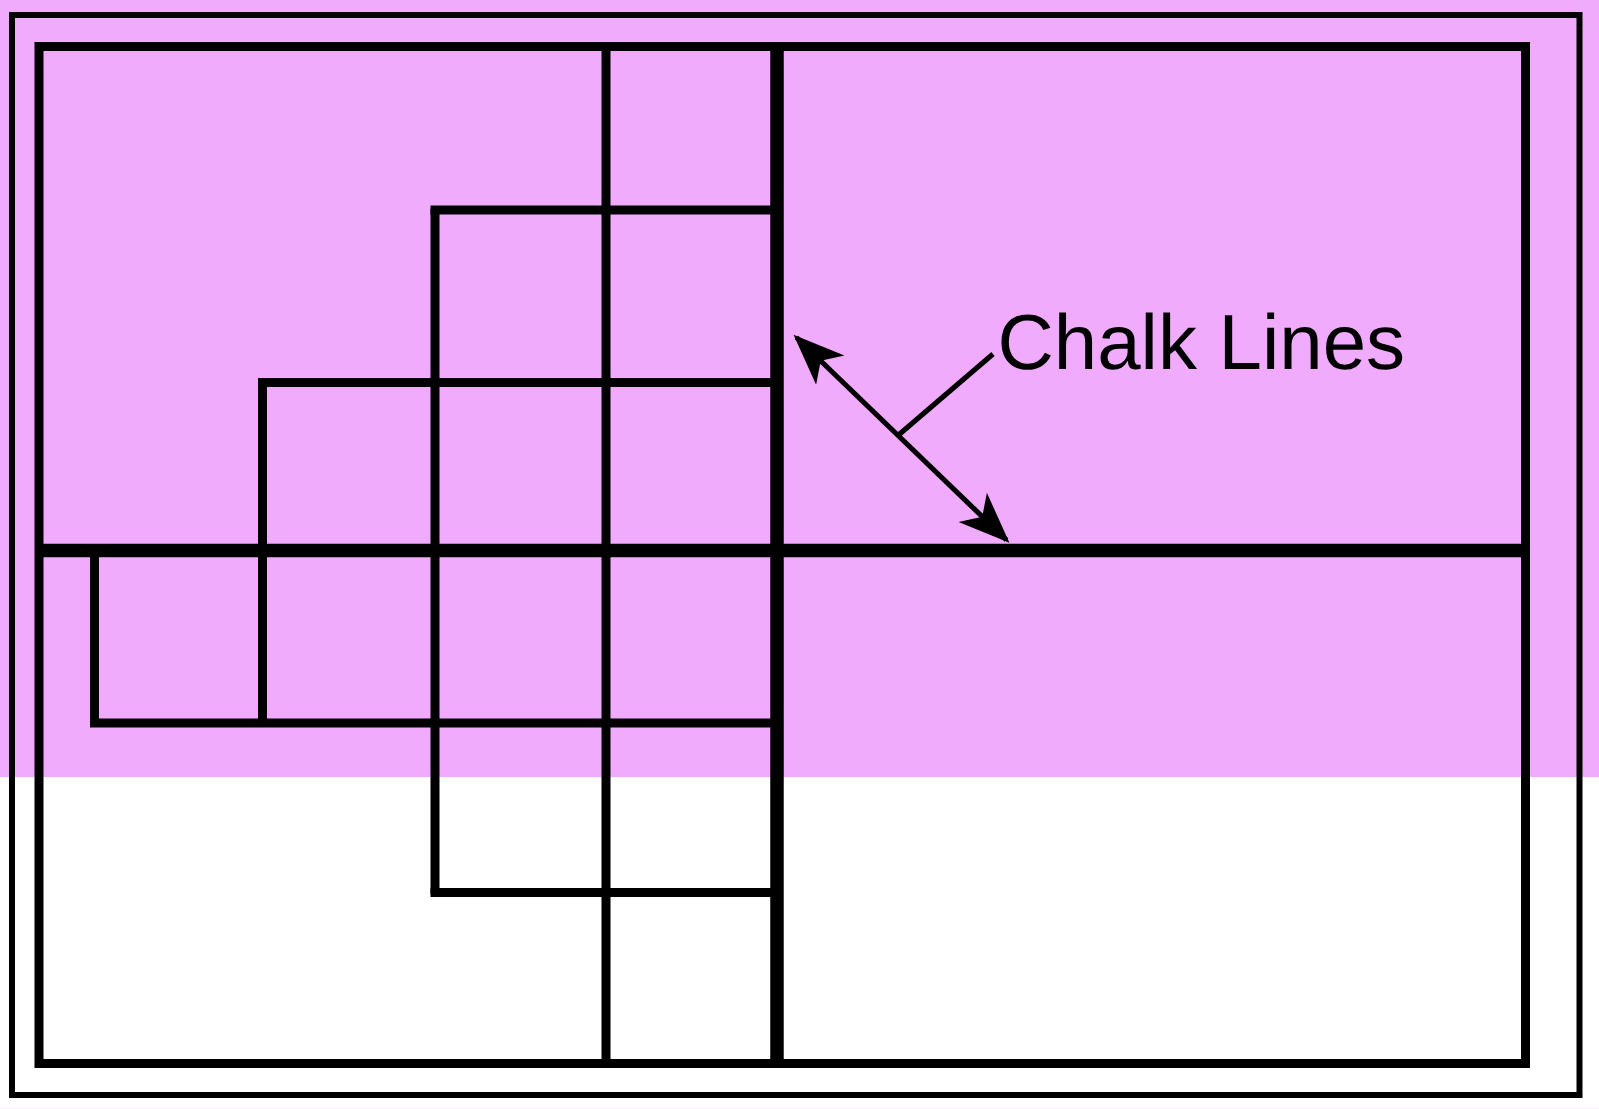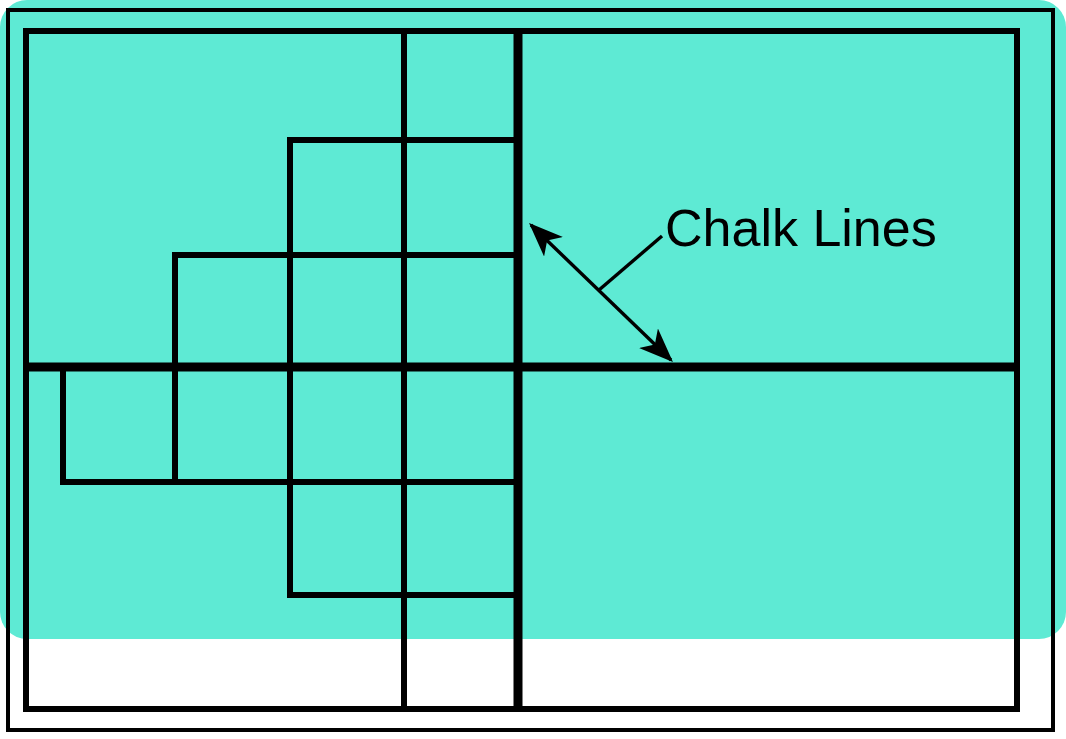--- a/index.html
+++ b/index.html
@@ -1,18 +1,18 @@
 <!DOCTYPE html>
 <html><head>
 <meta charset="utf-8">
 <style>
   html,body{margin:0;padding:0;background:#ffffff;}
   body{width:1066px;height:739px;overflow:hidden;
        font-family:"Liberation Sans", sans-serif;}
-  #stage{position:relative;width:1066px;height:639px;background:#5eead4;border-radius:27px;}
+  #stage{position:relative;width:1066px;height:518px;background:#f0abfc;}
   #stage svg{position:absolute;left:0;top:0;}
   .annot-text{font-family:"Liberation Sans", sans-serif;font-size:52px;fill:#000000;}
 </style>
 </head>
 <body>
 
 <div id="stage">
   <svg width="1066" height="739" viewBox="0 0 1066 739">
 
     <rect x="8" y="10" width="1045" height="720" fill="none" stroke="#000000" stroke-width="4"></rect>

